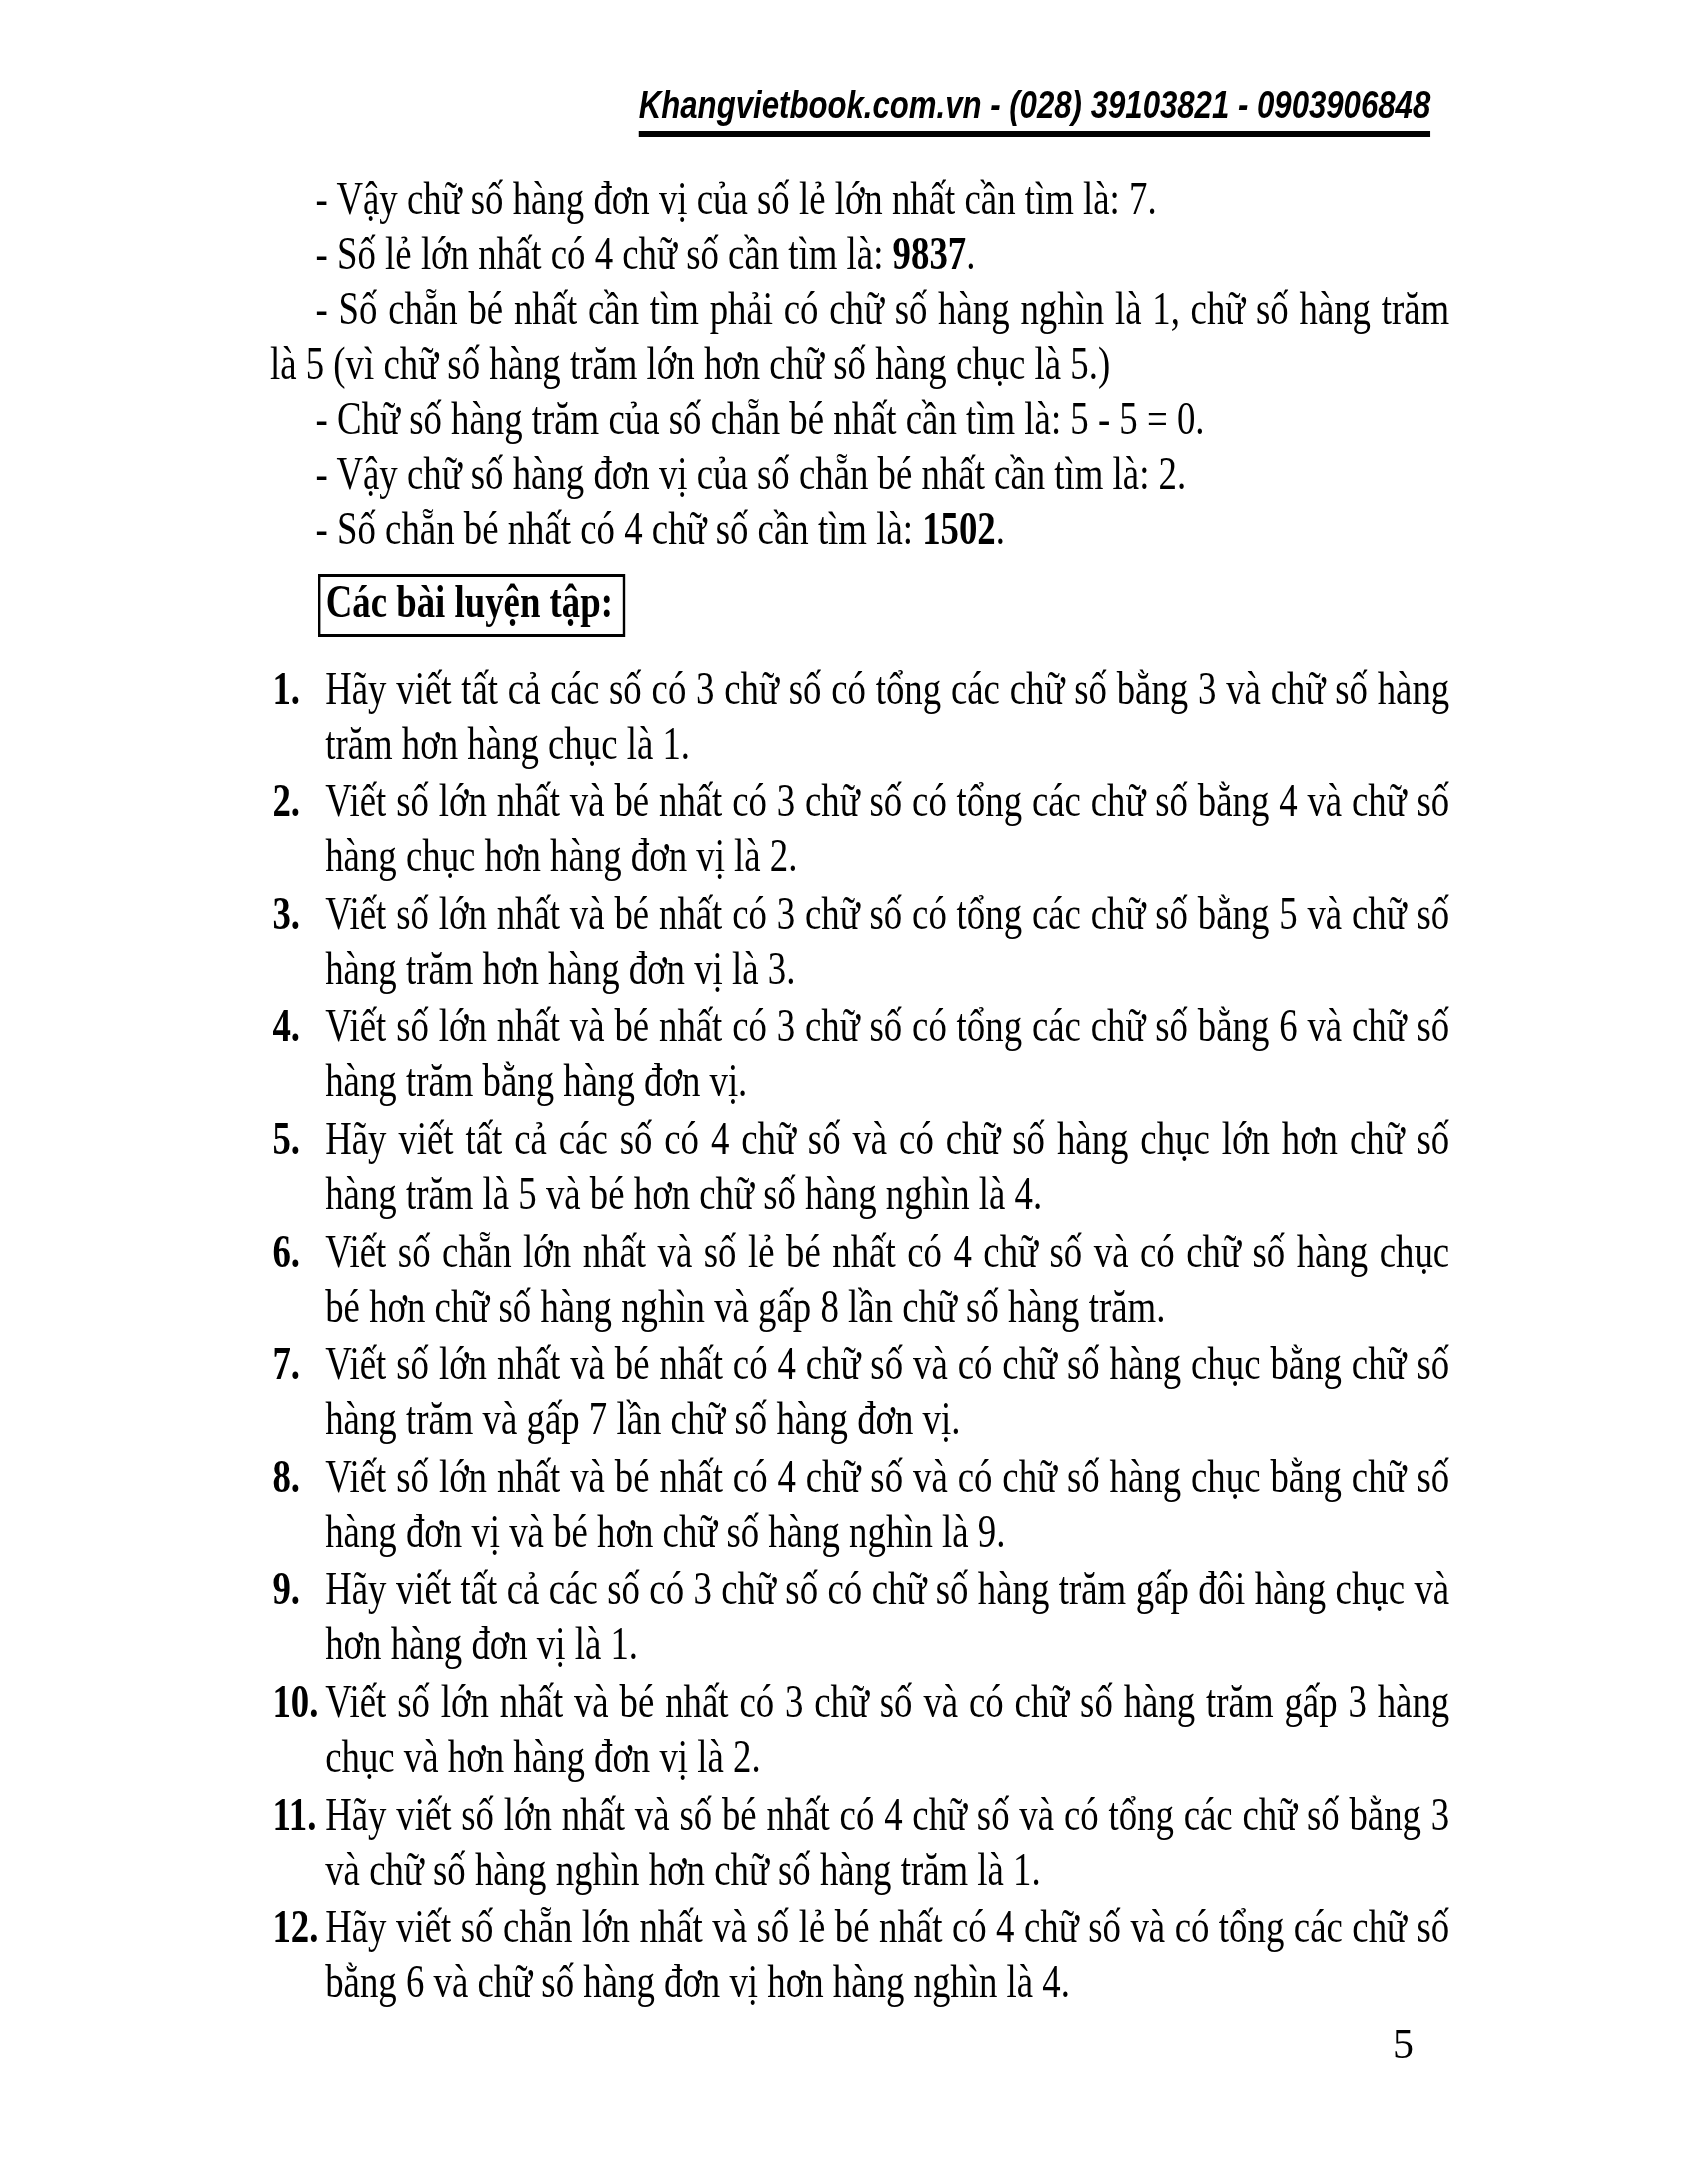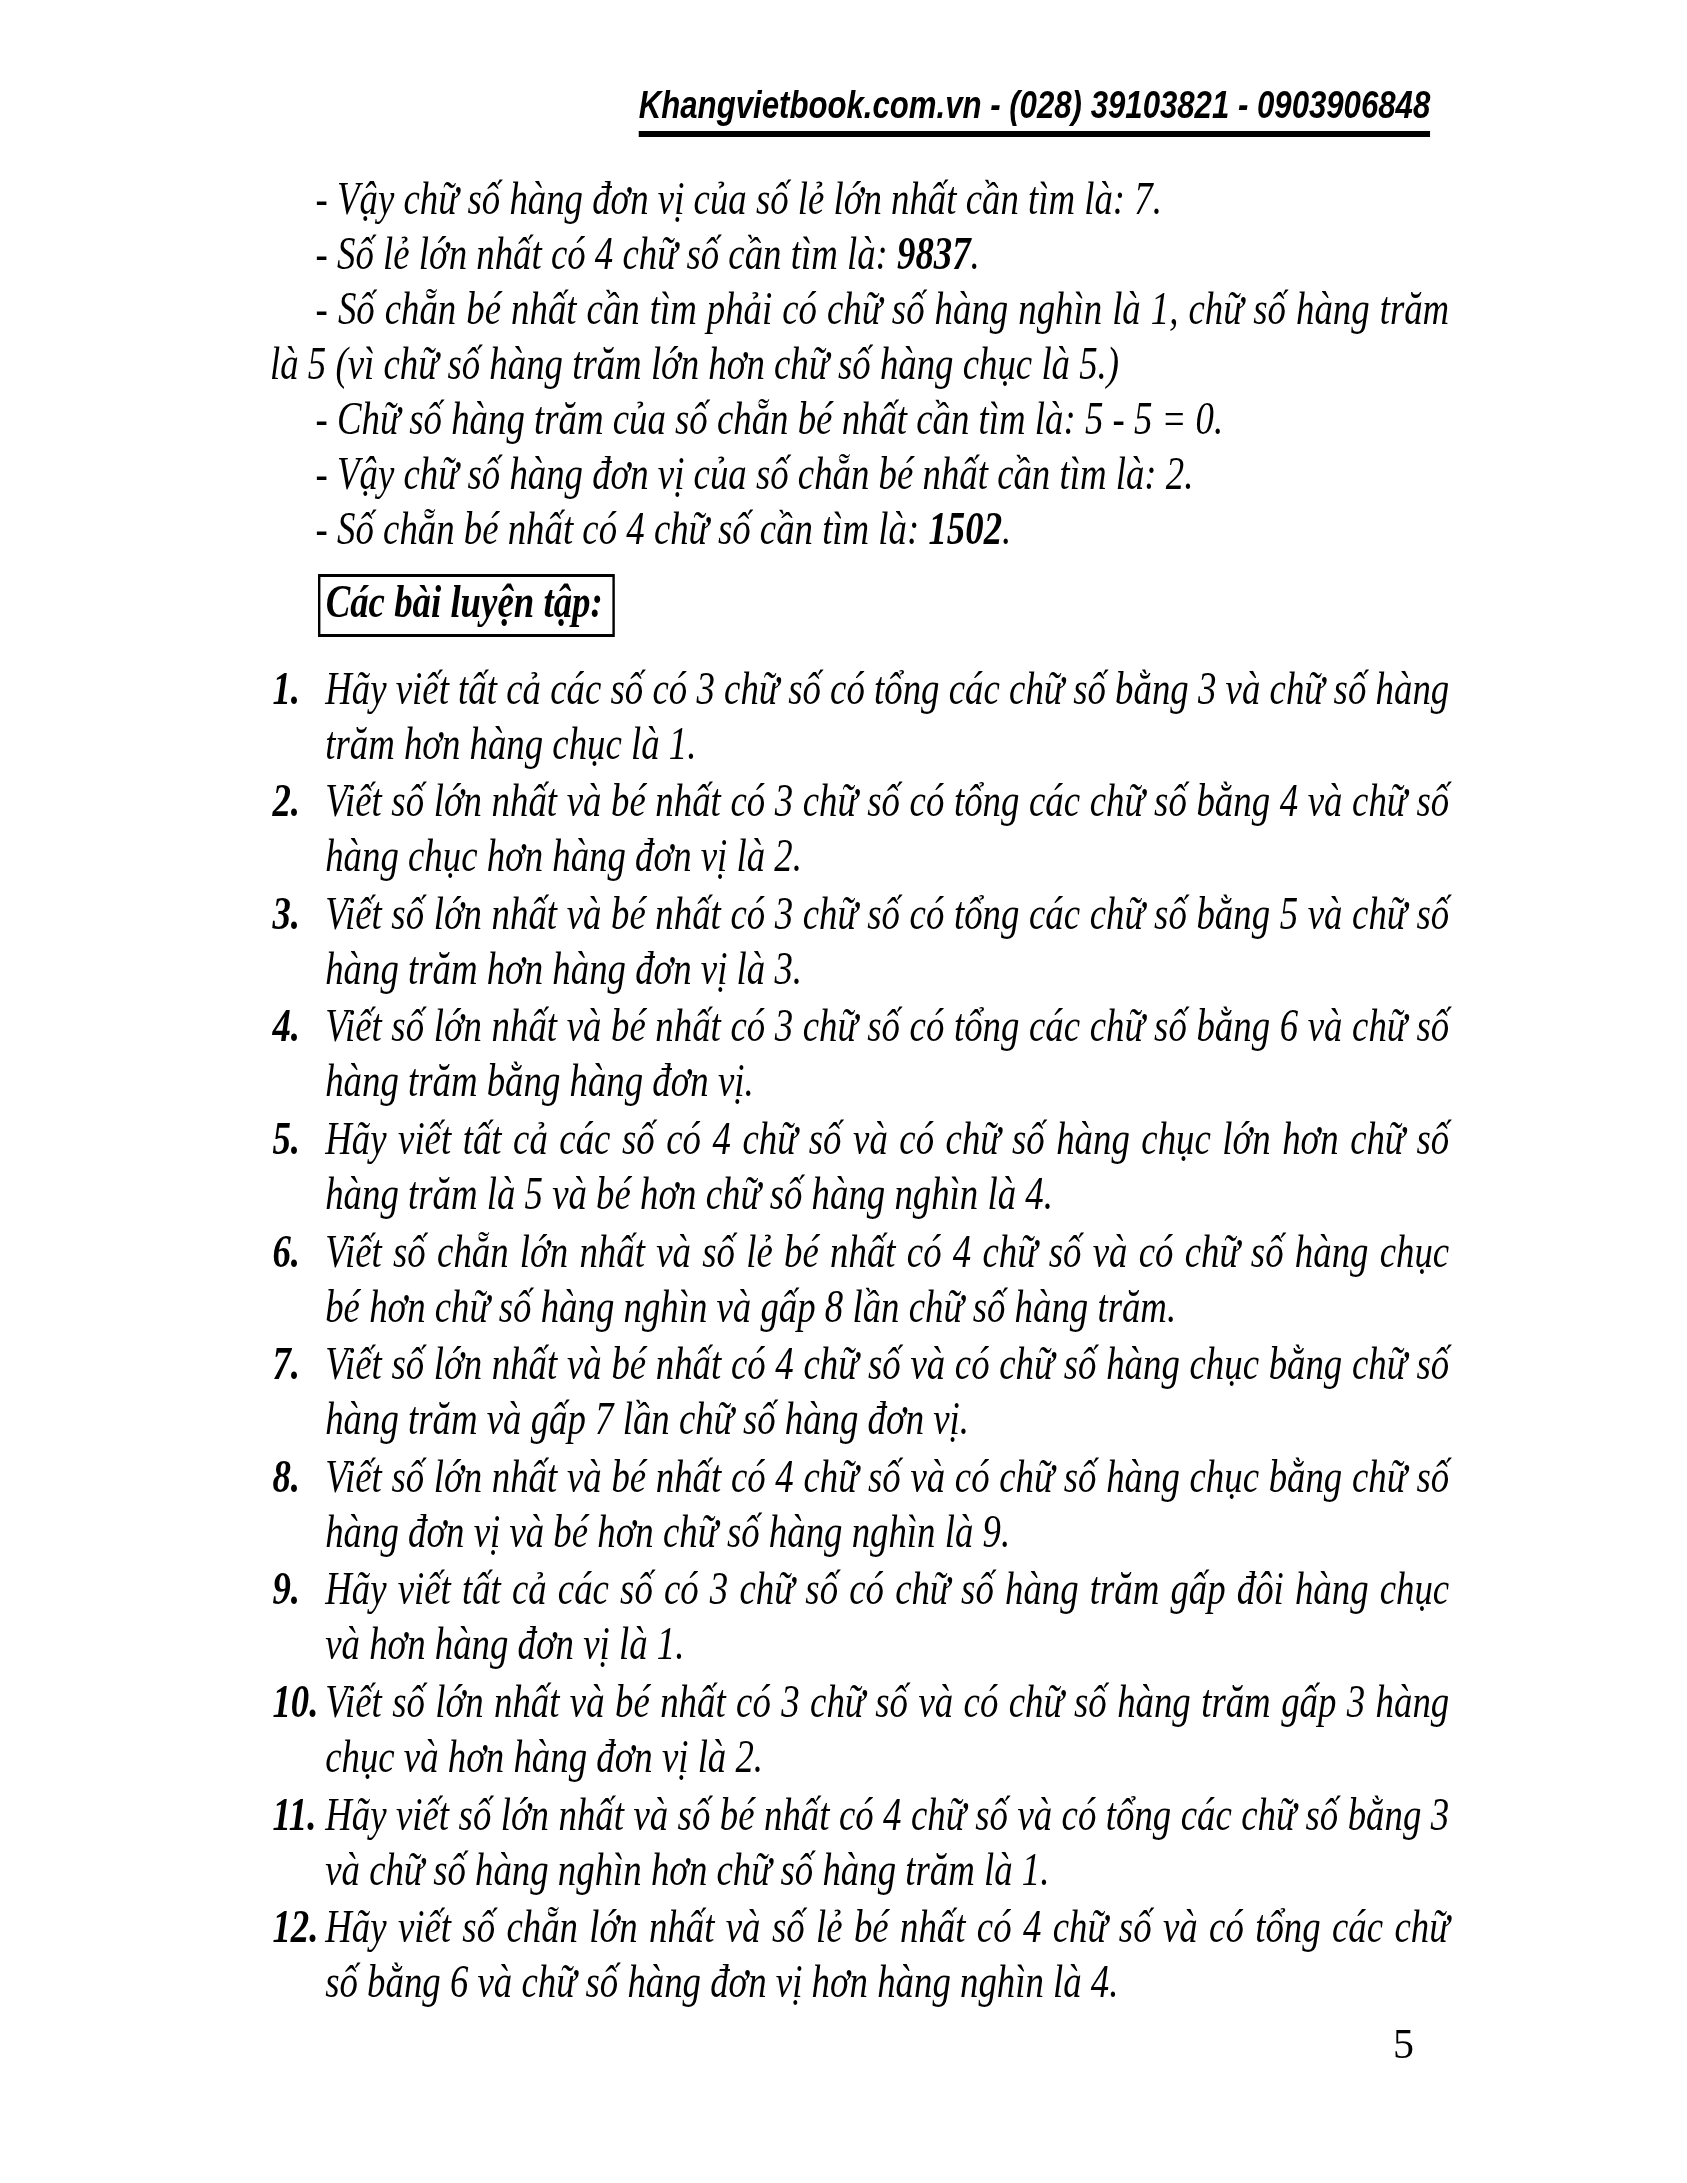--- a/index.html
+++ b/index.html
@@ -30,21 +30,20 @@
     white-space: nowrap;
     border-bottom: 6px solid #000;
     padding-bottom: 4.6px;
   }
   
   .content {
     position: absolute;
     left: 270px;
     top: 171px;
     width: 1179px;
-    font-style: italic;
   }
   .text-scale {
     width: 1474px;
     transform: scaleX(0.8);
     transform-origin: 0 0;
     font-size: 46px;
     line-height: 55px;
     text-align: justify;
   }
   .para {

